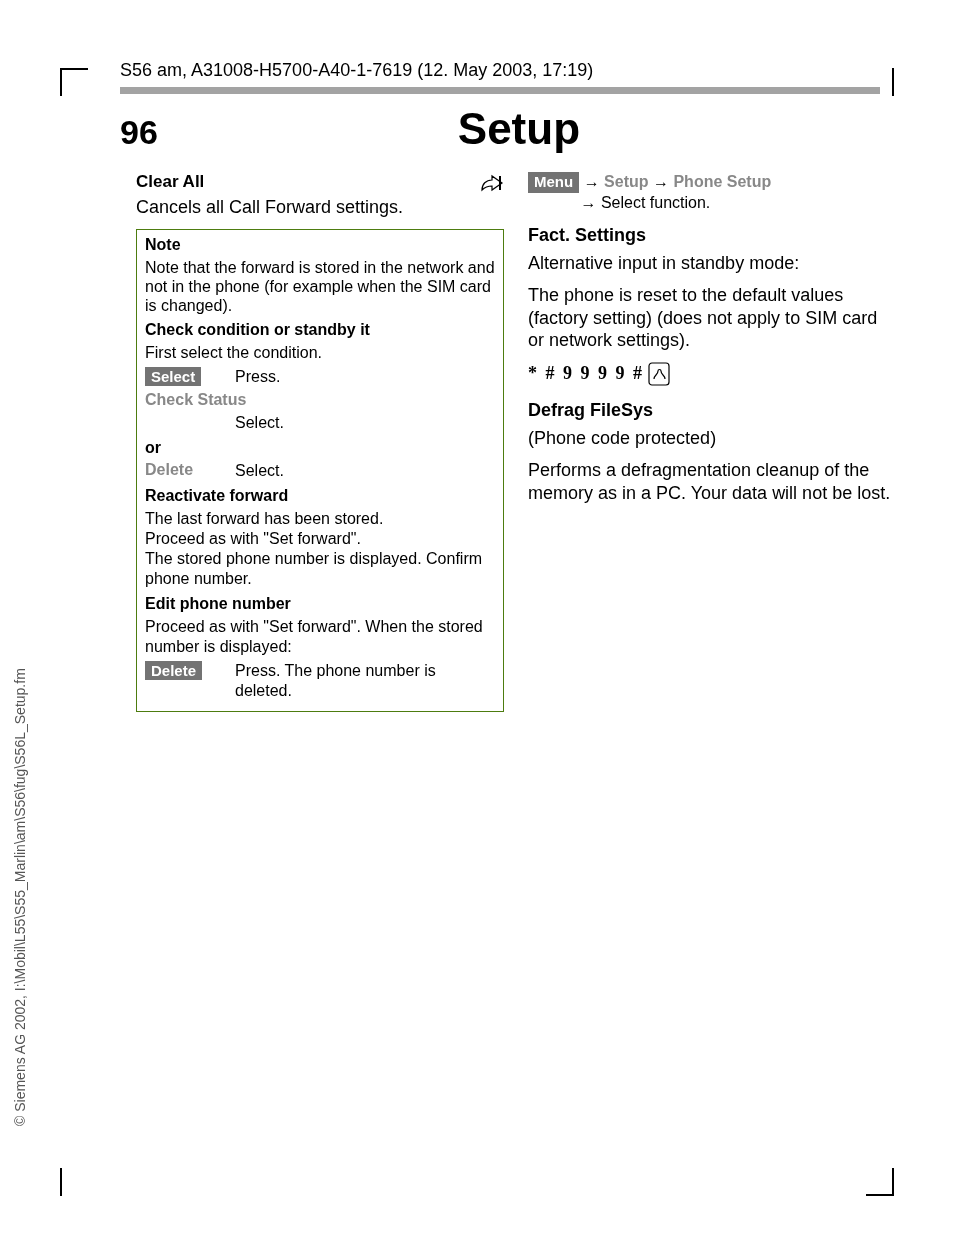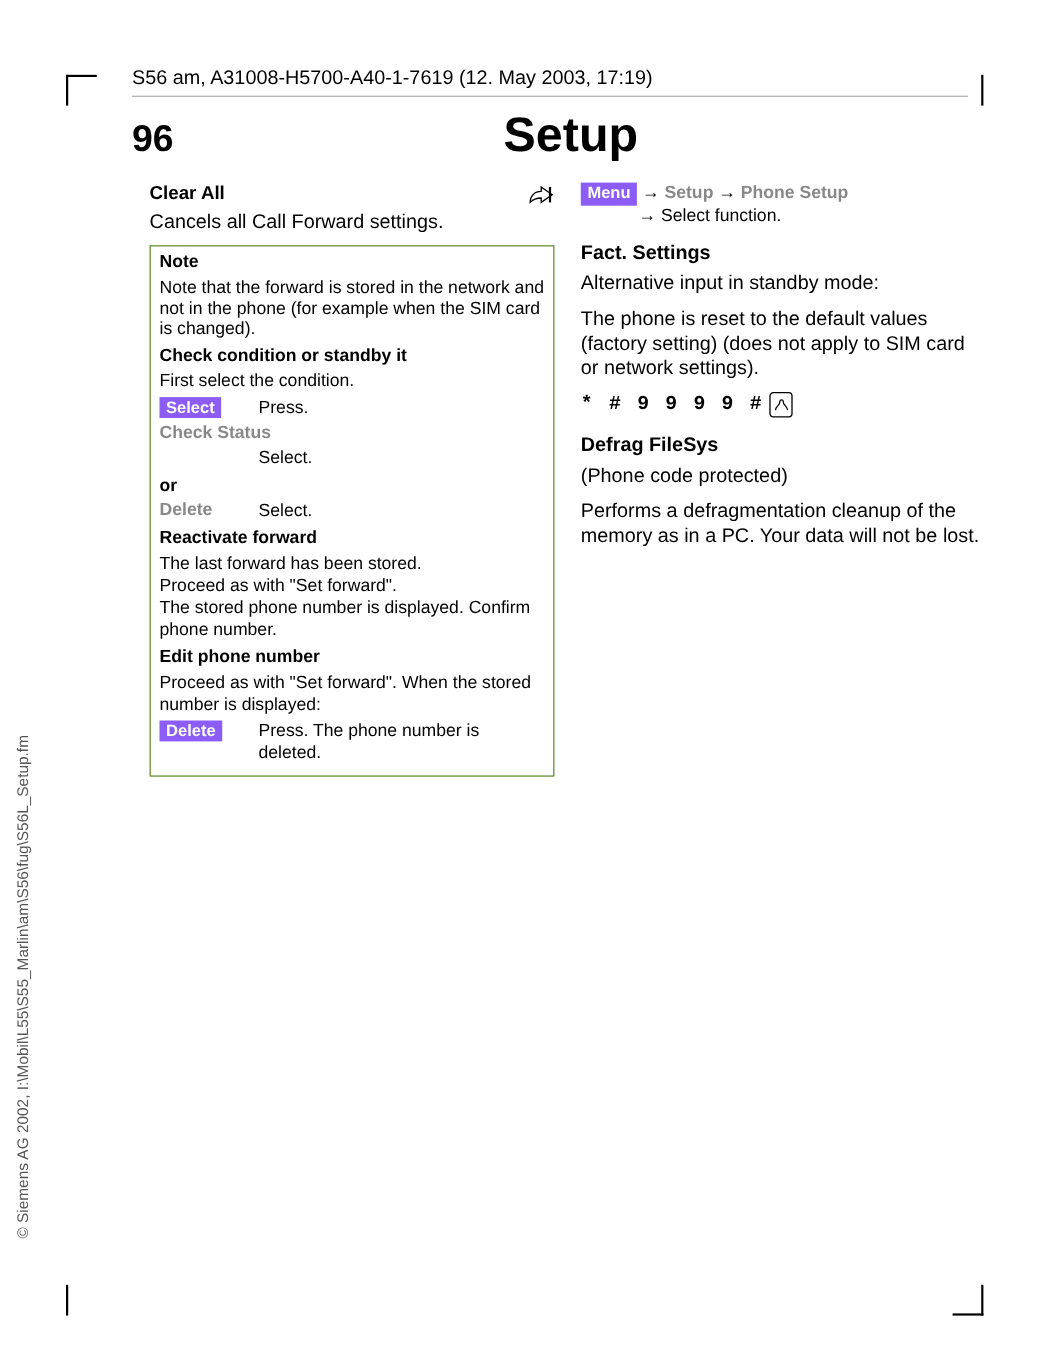--- a/index.html
+++ b/index.html
@@ -15,21 +15,21 @@
   .crop-tl { position:absolute; left:60px; top:68px; width:28px; height:28px; border-top:2px solid #000; border-left:2px solid #000;}
   .crop-tr { position:absolute; right:60px; top:68px; width:2px; height:28px; background:#000;}
   .crop-bl { position:absolute; left:60px; bottom:50px; width:2px; height:28px; background:#000;}
   .crop-br { position:absolute; right:60px; bottom:50px; width:28px; height:28px; border-bottom:2px solid #000; border-right:2px solid #000;}
   .header-line {
     font-size: 18px;
     font-family: "Segoe UI", Arial, sans-serif;
     color: #000;
     margin-left: 60px;
     margin-top: 20px;
-    border-bottom: 1px solid #a3a3a3;
+    border-bottom: 7px solid #a3a3a3;
     padding-bottom: 6px;
     width: 760px;
   }
   .title-row {
     display:flex;
     align-items: baseline;
     margin: 10px 60px 18px 60px;
     width:760px;
   }
   .page-num {
@@ -57,34 +57,34 @@
     border:1px solid #4d7c0f;
     padding:6px 8px;
     margin-bottom:10px;
     font-family:Arial,sans-serif;
   }
   .note-title { font-weight:bold; font-size:16px; margin-bottom:4px;}
   .note-text { font-size:16px; line-height:1.2;}
   .sub-bold { font-weight:bold; font-size:16px; margin-top:6px; margin-bottom:4px;}
   .softkey {
     display:inline-block;
-    background:#8b5cf6;
+    background:#737373;
     color:#fff;
     font-weight:bold;
     font-size:15px;
     padding:1px 6px;
     font-family:Arial,sans-serif;
   }
   .row { display:flex; align-items:flex-start; margin:4px 0; font-size:16px;}
   .row .k { min-width:90px; }
   .grey { color:#888; font-weight:bold; font-size:16px;}
   .small { font-size:16px; font-family:Arial,sans-serif; line-height:1.25;}
   .arrow { font-weight:bold; }
   .h2 { font-weight:bold; font-size:18px; font-family:Arial,sans-serif; margin:12px 0 6px 0;}
-  .code { font-family:Liberation Mono, monospace; font-weight:bold; font-size:18px; letter-spacing:2px; display:inline-block; vertical-align:middle;}
+  .code { font-family:Liberation Serif, serif; font-weight:bold; font-size:18px; letter-spacing:2px; display:inline-block; vertical-align:middle;}
   .send-icon { display:inline-block; width:22px; height:24px; vertical-align:middle;}
   .forward-icon { width:24px; height:20px; display:inline-block; vertical-align:top;}
   .sidetext {
     position:absolute;
     left:28px;
     bottom:120px;
     transform: rotate(-90deg);
     transform-origin: left bottom;
     font-size:14px;
     color:#555;

